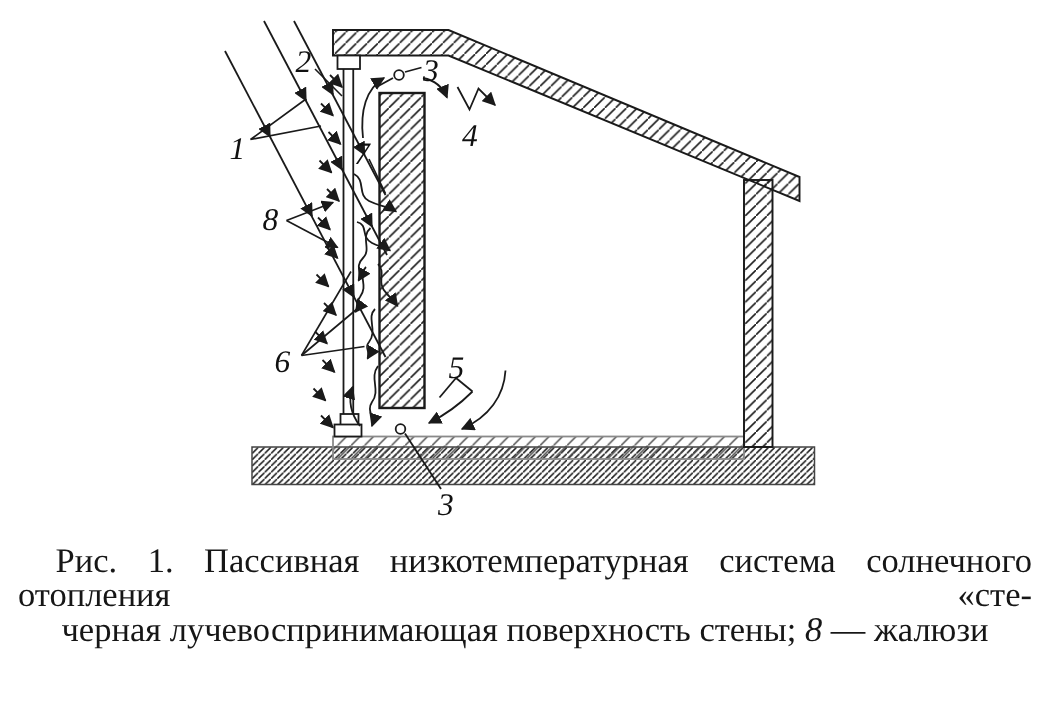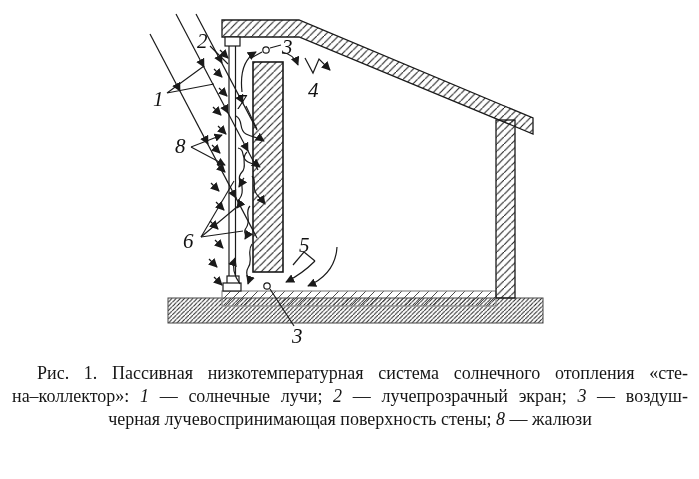--- a/index.html
+++ b/index.html
@@ -4,21 +4,21 @@
 <style>
   html,body{margin:0;padding:0;background:#fff;}
   .stage{
     position:relative;width:699px;height:479px;background:#ffffff;
     font-family:"Liberation Serif",serif;color:#1a1a1a;overflow:hidden;
   }
   .diagram-svg{position:absolute;left:0;top:0;}
   .num{font:italic 21px "Liberation Serif",serif;fill:#111;}
   .caption{
     position:absolute;left:12px;top:362px;width:676px;
-    font-size:18px;line-height:23.2px;color:#161616;
+    font-size:23px;line-height:23.2px;color:#161616;
   }
   .cap-line{text-align:justify;text-align-last:justify;}
   .cap-line.first{text-indent:25px;}
   .cap-line.last{text-align:center;text-align-last:center;}
   .caption i{font-style:italic;}
 </style>
 </head>
 <body>
 
 <div class="stage">
@@ -141,17 +141,16 @@
     <text class="num" x="308" y="97">4</text>
     <text class="num" x="299" y="252">5</text>
     <text class="num" x="183" y="248">6</text>
     <text class="num" x="236" y="109">7</text>
     <text class="num" x="175" y="153">8</text>
     <text class="num" x="292" y="343">3</text>
   </svg>
 
   <div class="caption">
     <div class="cap-line first">Рис. 1. Пассивная низкотемпературная система солнечного отопления «сте-</div>
-    <div class="cap-line">на–коллектор»: <i>1</i> — солнечные лучи; <i>2</i> — лучепрозрачный экран; <i>3</i> — воздуш-</div>
     <div class="cap-line last">черная лучевоспринимающая поверхность стены; <i>8</i> — жалюзи</div>
   </div>
 
 </div>
 
 </body></html>

